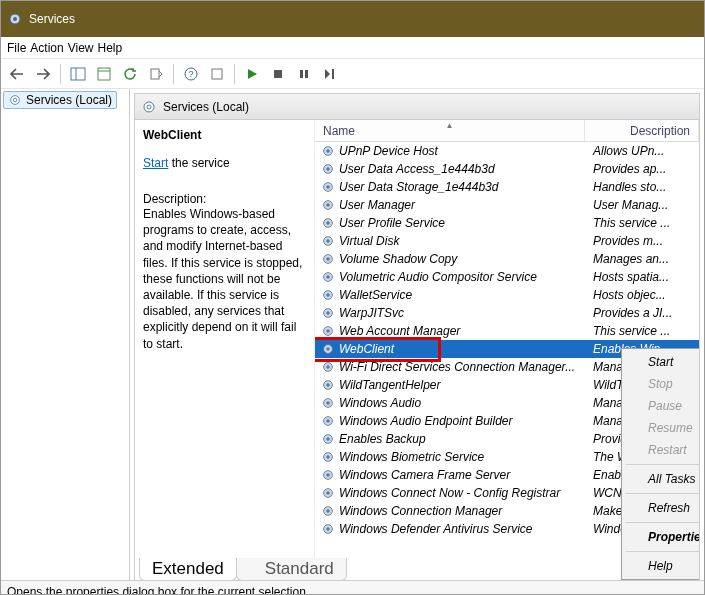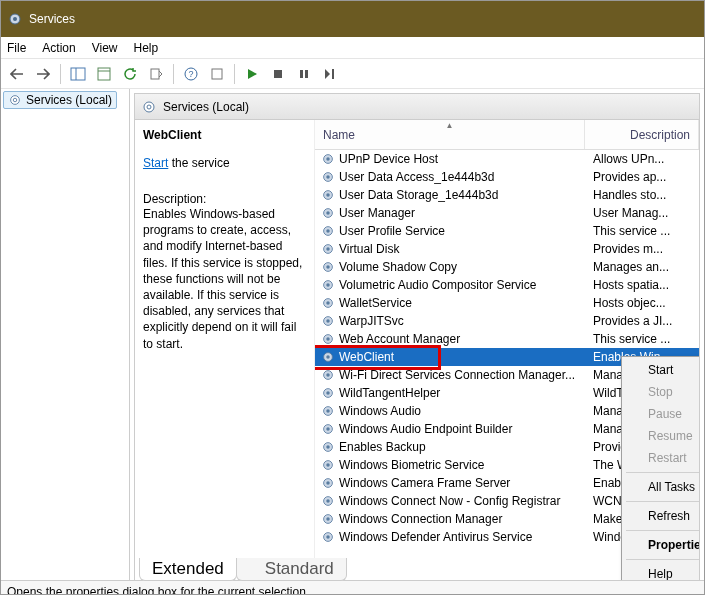--- a/index.html
+++ b/index.html
@@ -24,21 +24,21 @@
   }
   .titlebar .gear {
     width: 16px; height: 16px;
   }
   .titlebar-title { font-size: 12px; }
   .menubar {
     height: 22px;
     display: flex;
     align-items: center;
     padding: 0 6px;
-    gap: 16px;
+    gap: 4px;
     background: #fff;
     border-bottom: 1px solid #e5e5e5;
   }
   .menubar span { cursor: default; }
   .toolbar {
     height: 30px;
     display: flex;
     align-items: center;
     padding: 2px 4px;
     gap: 2px;
@@ -107,21 +107,21 @@
   .list-col {
     flex: 1;
     display: flex;
     flex-direction: column;
     overflow: hidden;
   }
   .list-header {
     display: flex;
     background: #fdfdfd;
     border-bottom: 1px solid #ddd;
-    height: 30px;
+    height: 22px;
     align-items: flex-start;
   }
   .list-header .col {
     padding: 0 8px;
     border-right: 1px solid #e5e5e5;
     height: 100%;
     display: flex;
     align-items: center;
     color: #446;
     position: relative;
@@ -133,20 +133,21 @@
     left: 50%;
     top: 1px;
     transform: translateX(-50%);
     font-size: 8px;
     color: #777;
   }
   .list-body {
     flex: 1;
     overflow: hidden;
     position: relative;
+    font-style: italic;
   }
   .row {
     display: flex;
     align-items: center;
     height: 18px;
     padding: 0 4px 0 6px;
   }
   .row .svc-icon {
     width: 14px; height: 14px; margin-right: 4px; flex-shrink: 0;
   }

